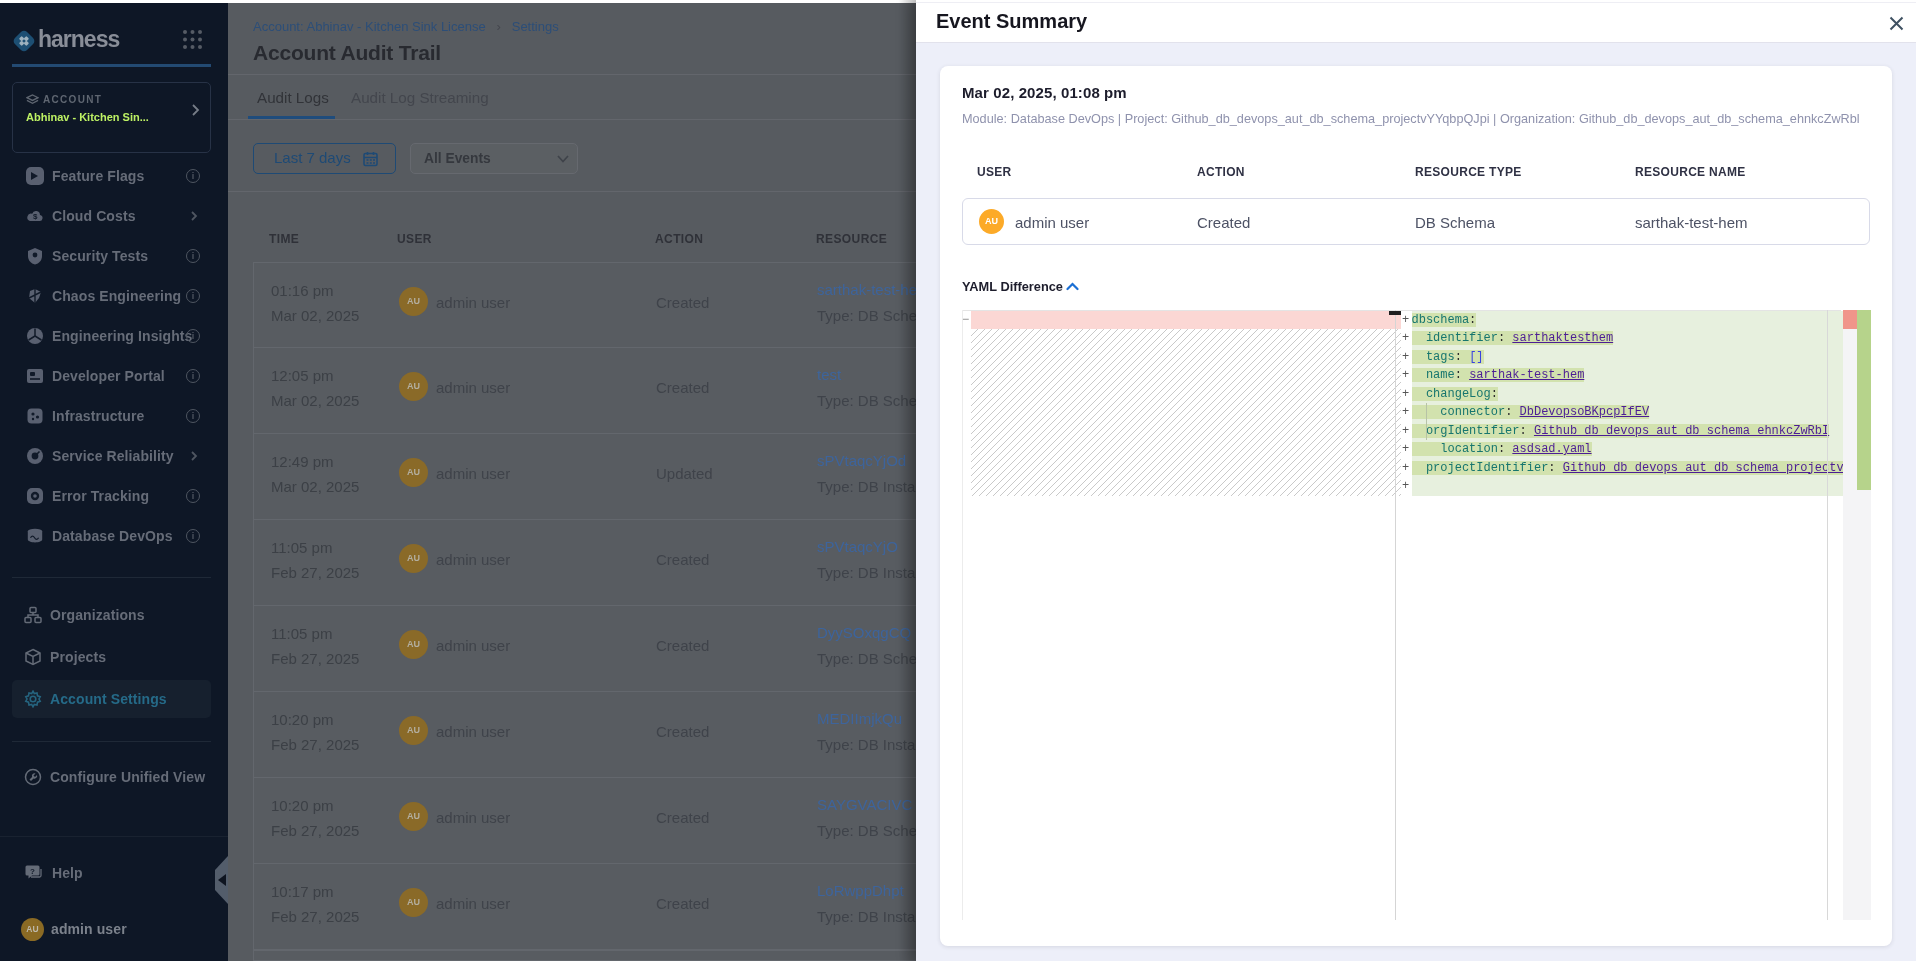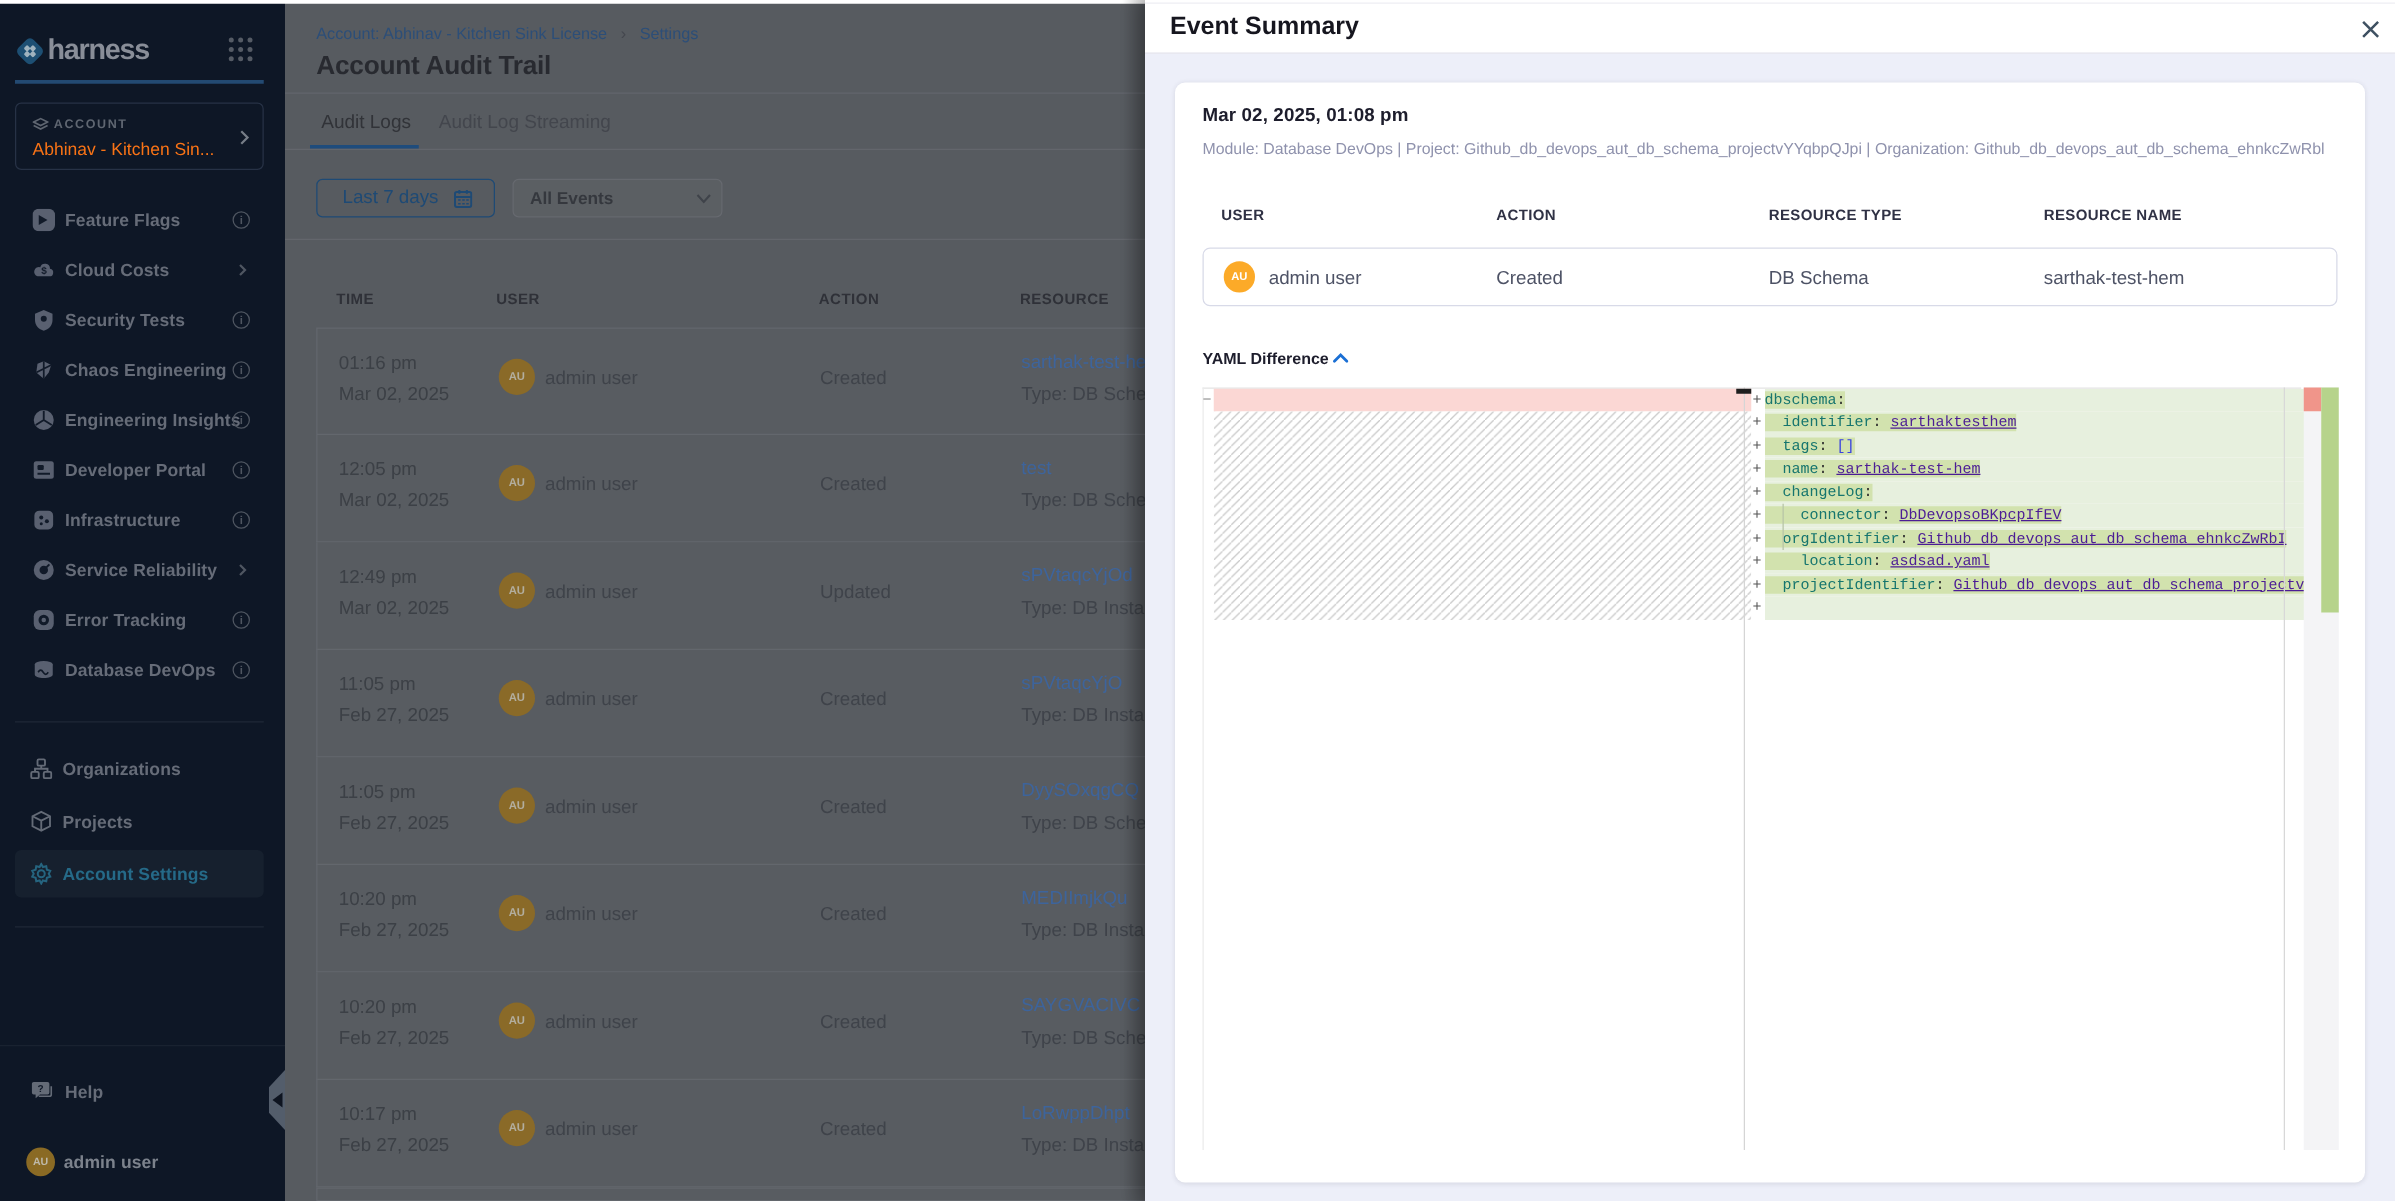--- a/index.html
+++ b/index.html
@@ -187,27 +187,27 @@
           <circle cx="18" cy="3" r="2"></circle>
         <circle cx="3" cy="10.5" r="2"></circle>
           <circle cx="10.5" cy="10.5" r="2"></circle>
           <circle cx="18" cy="10.5" r="2"></circle>
         <circle cx="3" cy="18" r="2"></circle>
           <circle cx="10.5" cy="18" r="2"></circle>
           <circle cx="18" cy="18" r="2"></circle>
       </svg>
       <div class="abs" style="left:12px;top:61px;width:199px;height:2.5px;background:#234a72"></div>
 
-      <div class="abs" style="left:12px;top:79px;width:199px;height:54px;border:1px solid #273246;border-radius:5px">
+      <div class="abs" style="left:12px;top:79px;width:199px;height:71px;border:1px solid #273246;border-radius:5px">
         <svg class="abs" style="left:13px;top:10px" width="13" height="13" viewBox="0 0 14 14" fill="none" stroke="#5f6671" stroke-width="1.4">
           <path d="M1 5 L7 2 L13 5 L7 8 Z"></path>
             <path d="M1 8 L7 11 L13 8"></path>
         </svg>
         <div class="abs" style="left:30px;top:11px;font-size:10px;font-weight:700;color:#5f6671;letter-spacing:1.3px">ACCOUNT</div>
-        <div class="abs" style="left:13px;top:28px;font-size:14px;font-weight:400;color:#f97316">Abhinav - Kitchen Sin...</div>
+        <div class="abs" style="left:13px;top:28px;font-size:11px;font-weight:700;color:#bef264">Abhinav - Kitchen Sin...</div>
         <svg class="abs" style="left:177px;top:21px" width="11" height="12" viewBox="0 0 11 12" fill="none" stroke="#767d87" stroke-width="1.8">
             <path d="M3 1 L8 6 L3 11"></path>
           </svg>
       </div>
       <div class="nav-item" style="top:153px">
         <svg class="nav-ico" viewBox="0 0 18 18">
             <rect width="18" height="18" rx="5" fill="#596070"></rect>
             <path d="M5 13 L12 9 L5 5 Z" fill="#111a29"></path>
           </svg>
         <div class="nav-label">Feature Flags</div>
@@ -315,20 +315,27 @@
       <div class="abs" style="left:12px;top:677px;width:199px;height:38px;background:#16202e;border-radius:5px"></div>
       <div class="nav-item" style="top:676px">
         <svg class="nav-ico" style="left:24px" viewBox="0 0 18 18" fill="none" stroke="#25647f" stroke-width="1.6">
             <circle cx="9" cy="9" r="2.8"></circle>
             <path d="M9 1.2 L10.3 3.6 L13 3 L13.5 5.8 L16.2 6.7 L15 9 L16.2 11.3 L13.5 12.2 L13 15 L10.3 14.4 L9 16.8 L7.7 14.4 L5 15 L4.5 12.2 L1.8 11.3 L3 9 L1.8 6.7 L4.5 5.8 L5 3 L7.7 3.6 Z"></path>
           </svg>
         <div class="nav-label" style="left:50px;color:#256a88;font-weight:600">Account Settings</div>
       </div>
       <div class="sb-divider" style="top:738px"></div>
       <div class="abs" style="left:0;top:833px;width:228px;border-top:1px solid #192230"></div>
+      <div class="nav-item" style="top:754px">
+        <svg class="nav-ico" style="left:24px" viewBox="0 0 18 18" fill="none" stroke="#646b77" stroke-width="1.5">
+            <circle cx="9" cy="9" r="7.5"></circle>
+            <path d="M11.5 5.5 a2.6 2.6 0 0 0-3.4 3.4 L5.5 11.5 L7 13 L9.6 10.4 a2.6 2.6 0 0 0 3.4-3.4 L11 9 L9.5 7.5 Z" fill="#646b77" stroke="none"></path>
+          </svg>
+        <div class="nav-label" style="left:50px;font-weight:600">Configure Unified View</div>
+      </div>
       <div class="nav-item" style="top:850px">
         <svg class="nav-ico" style="left:25px" viewBox="0 0 18 18">
             <path d="M2 1.5 h11 a1.5 1.5 0 0 1 1.5 1.5 v7 a1.5 1.5 0 0 1-1.5 1.5 H7 L3.5 14.5 V11.5 H2 A1.5 1.5 0 0 1 .5 10 V3 A1.5 1.5 0 0 1 2 1.5 Z" fill="#646b77"></path>
             <text x="5" y="9.5" font-size="8" font-weight="bold" fill="#111a29">?</text>
             <path d="M6 13 h8.5 a1.5 1.5 0 0 0 1.5-1.5 V5" stroke="#646b77" stroke-width="1.3" fill="none"></path>
           </svg>
         <div class="nav-label" style="left:52px;font-weight:600">Help</div>
       </div>
       <div class="nav-item" style="top:906px">
         <div class="abs" style="left:21px;top:9px;width:23px;height:23px;border-radius:50%;background:#8a6a24;color:#beb9aa;font-size:8.5px;font-weight:700;text-align:center;line-height:23px">AU</div>

